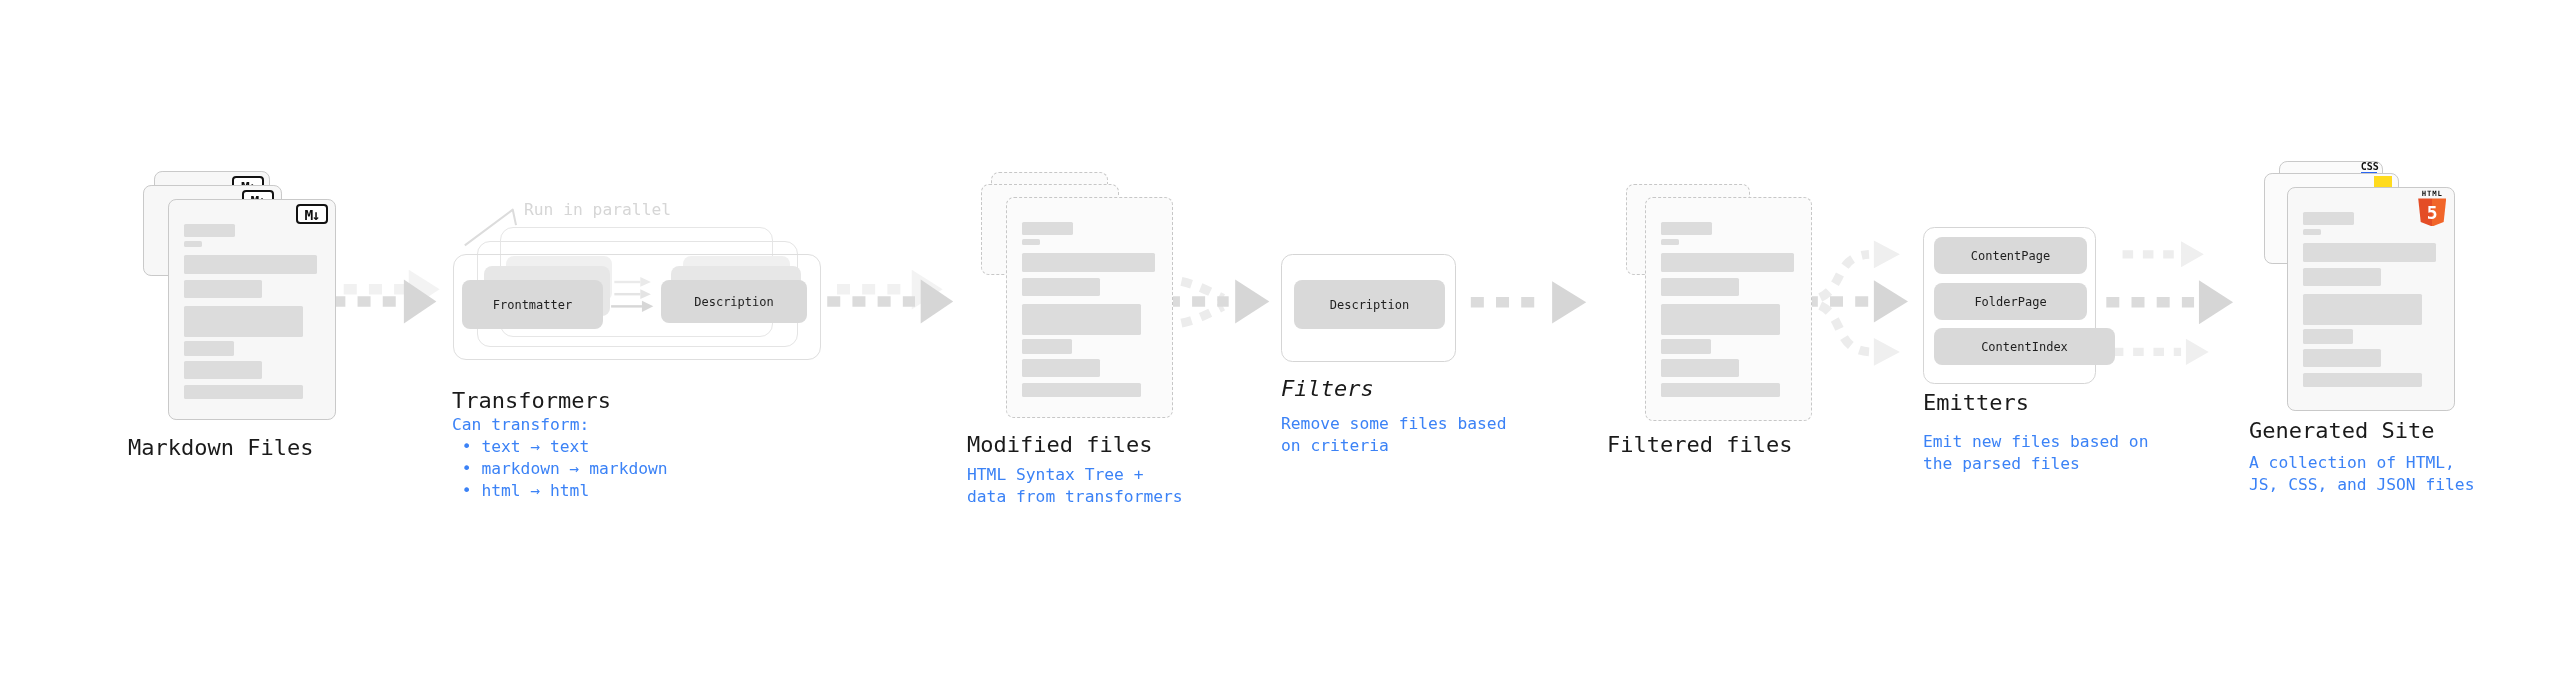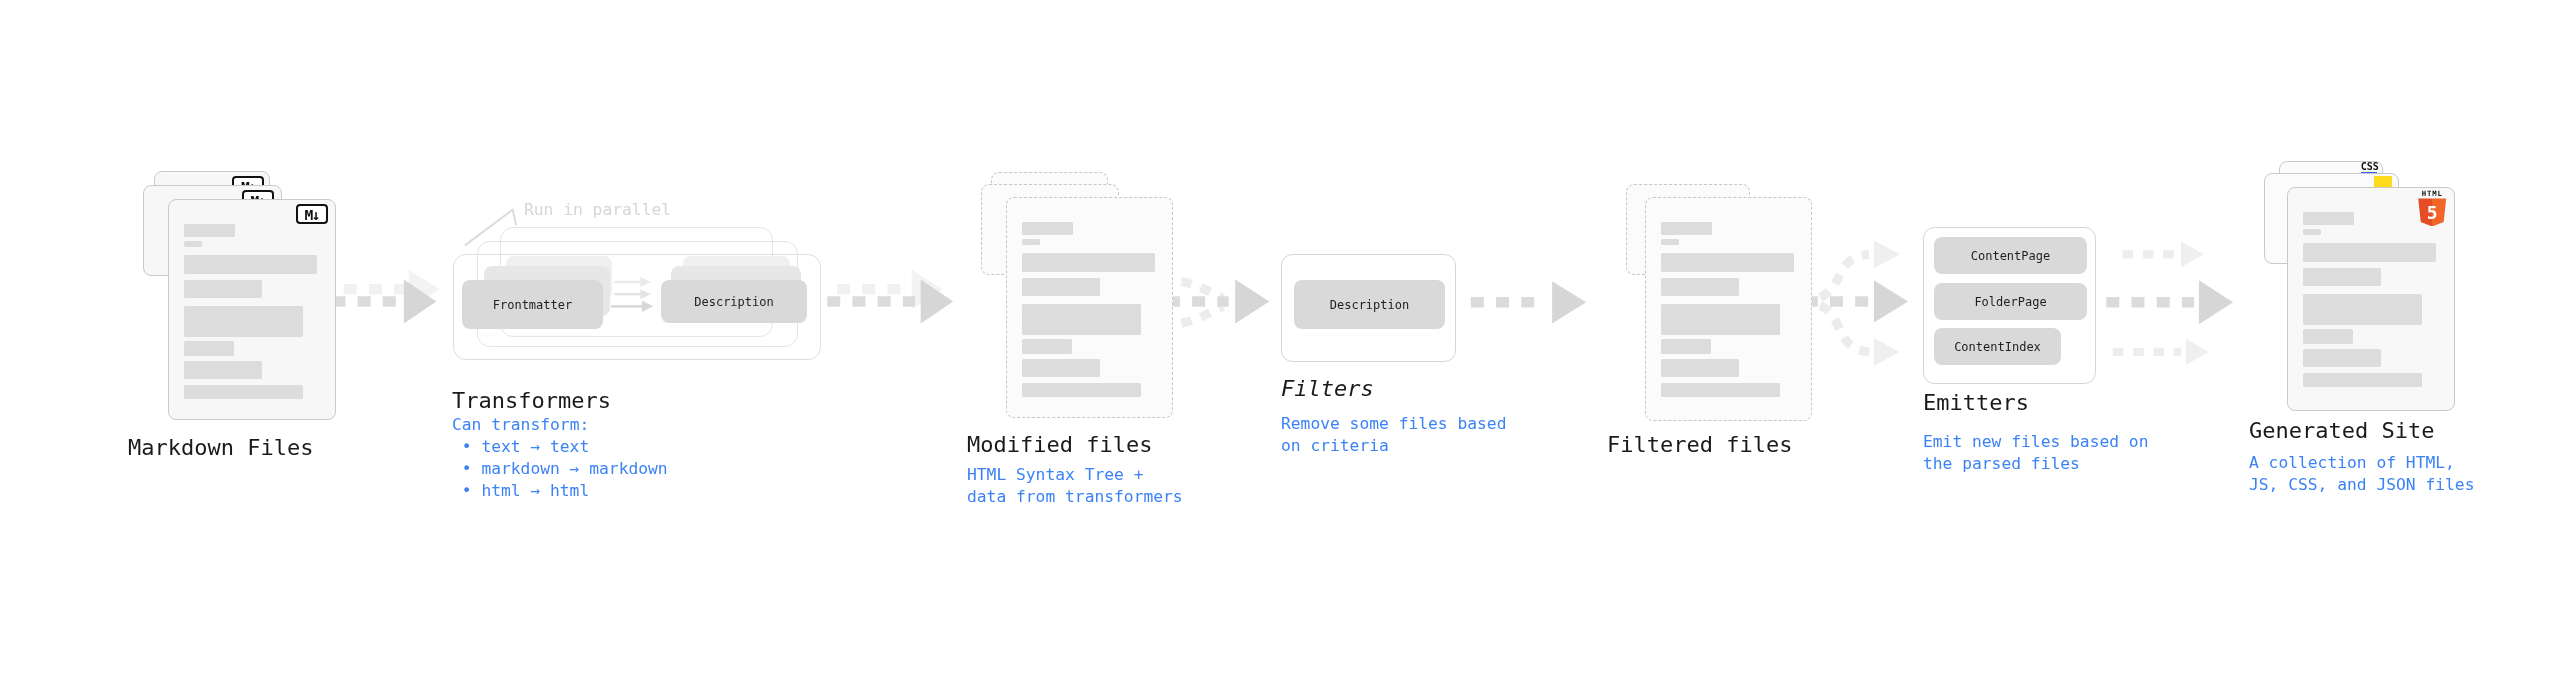--- a/index.html
+++ b/index.html
@@ -200,21 +200,21 @@
           <div class="bar" style="left: 14.6px; top: 185px; width: 119px; height: 14px;"></div>
         </div>
     </div>
     <div class="h1" style="left:1607px;top:431px;">Filtered files</div>
   </section>
 
   <section>
     <div class="panel" style="left:1923px;top:227px;width:171px;height:155px;"></div>
     <div class="chip" style="left:1934px;top:237px;width:153px;height:37px;">ContentPage</div>
     <div class="chip" style="left:1934px;top:283px;width:153px;height:37px;">FolderPage</div>
-    <div class="chip" style="left:1934px;top:328px;width:127px;height:37px;">ContentIndex</div>
+    <div class="chip" style="left:1934px;top:328px;width:181px;height:37px;">ContentIndex</div>
     <div class="h1" style="left:1923px;top:389px;">Emitters</div>
     <div class="desc" style="left:1923px;top:431px;">
       <span>Emit new files based on</span>
       <span>the parsed files</span>
     </div>
   </section>
 
   <section>
     <div class="doc white l3" style="left:2279px;top:161px;width:102px;height:89px;">
       <div class="badge-css">

